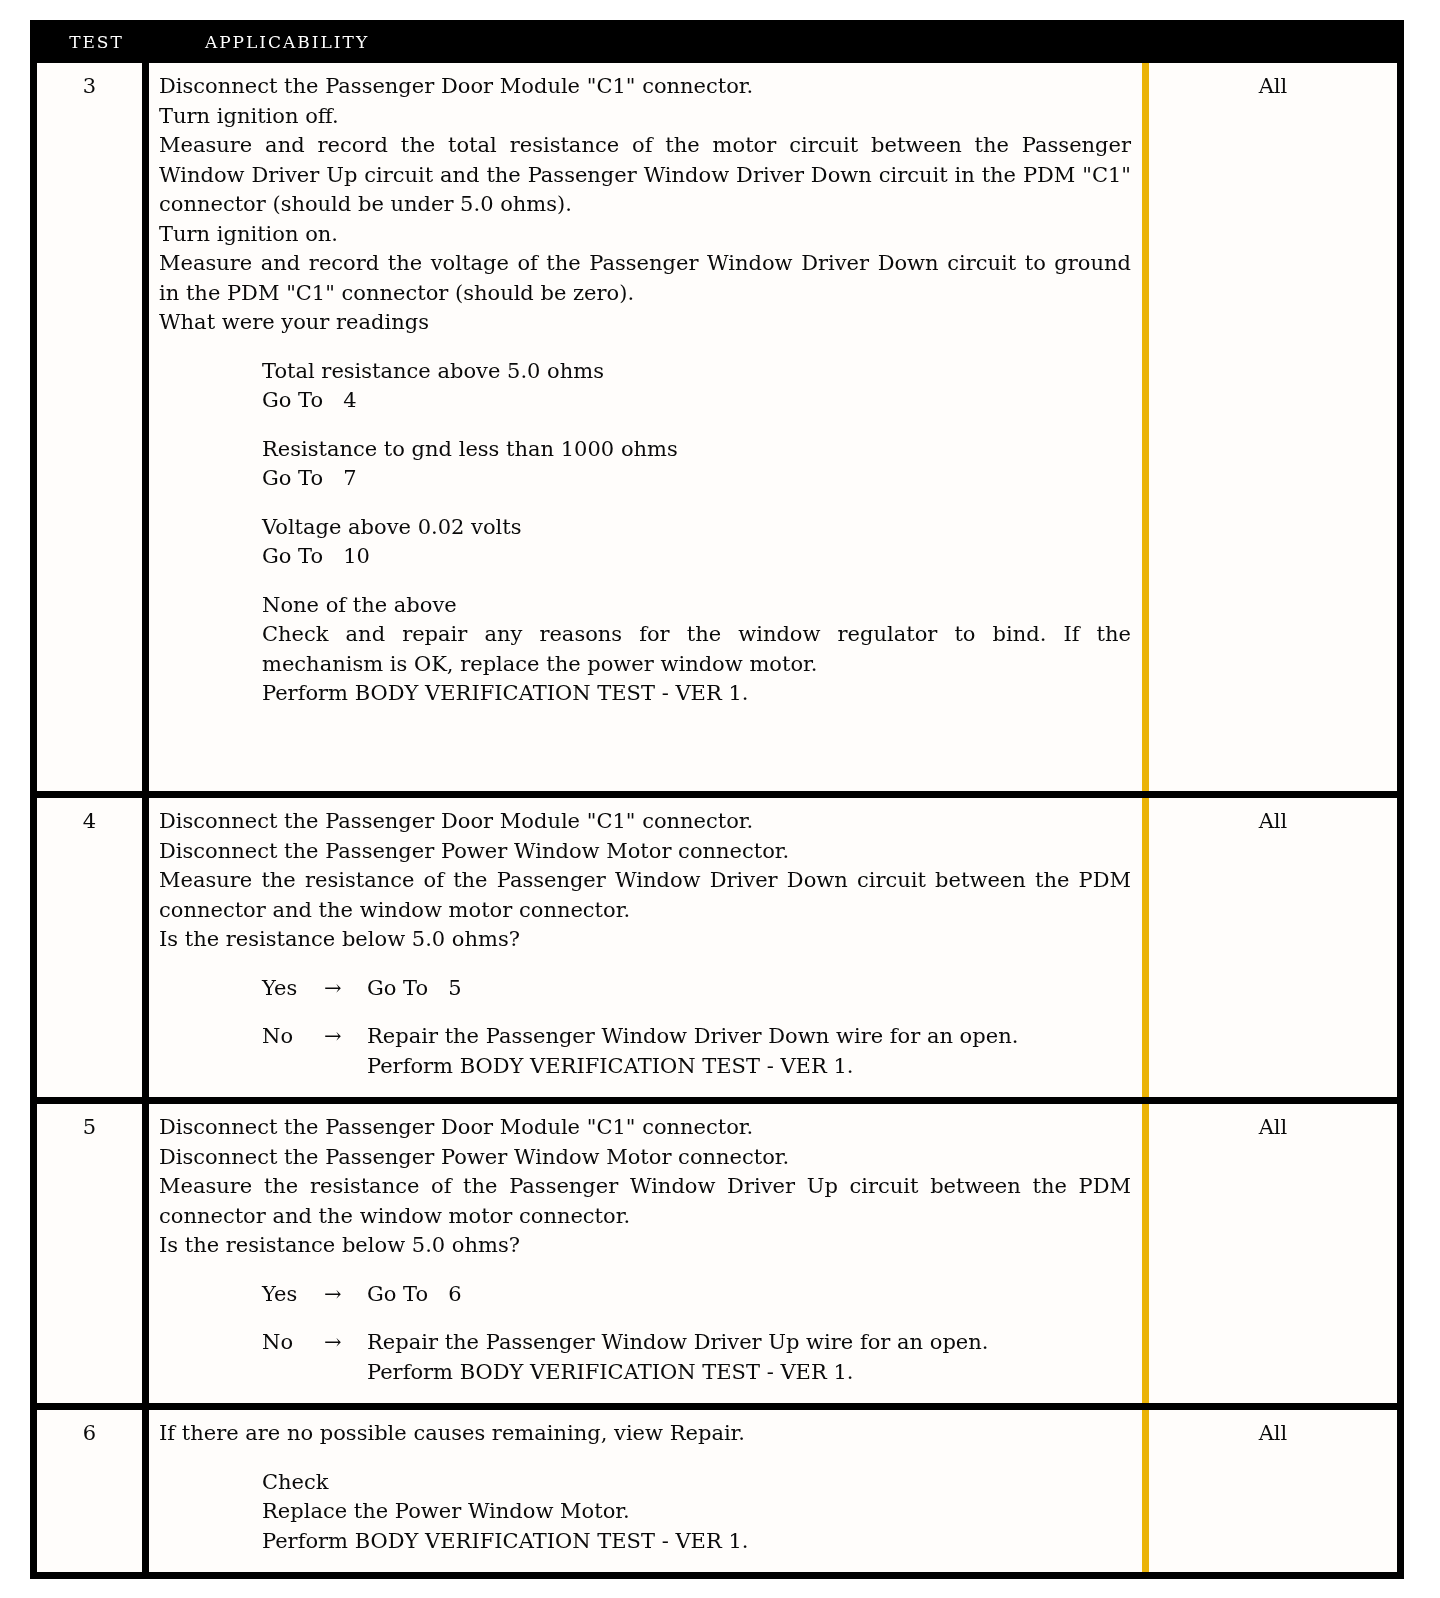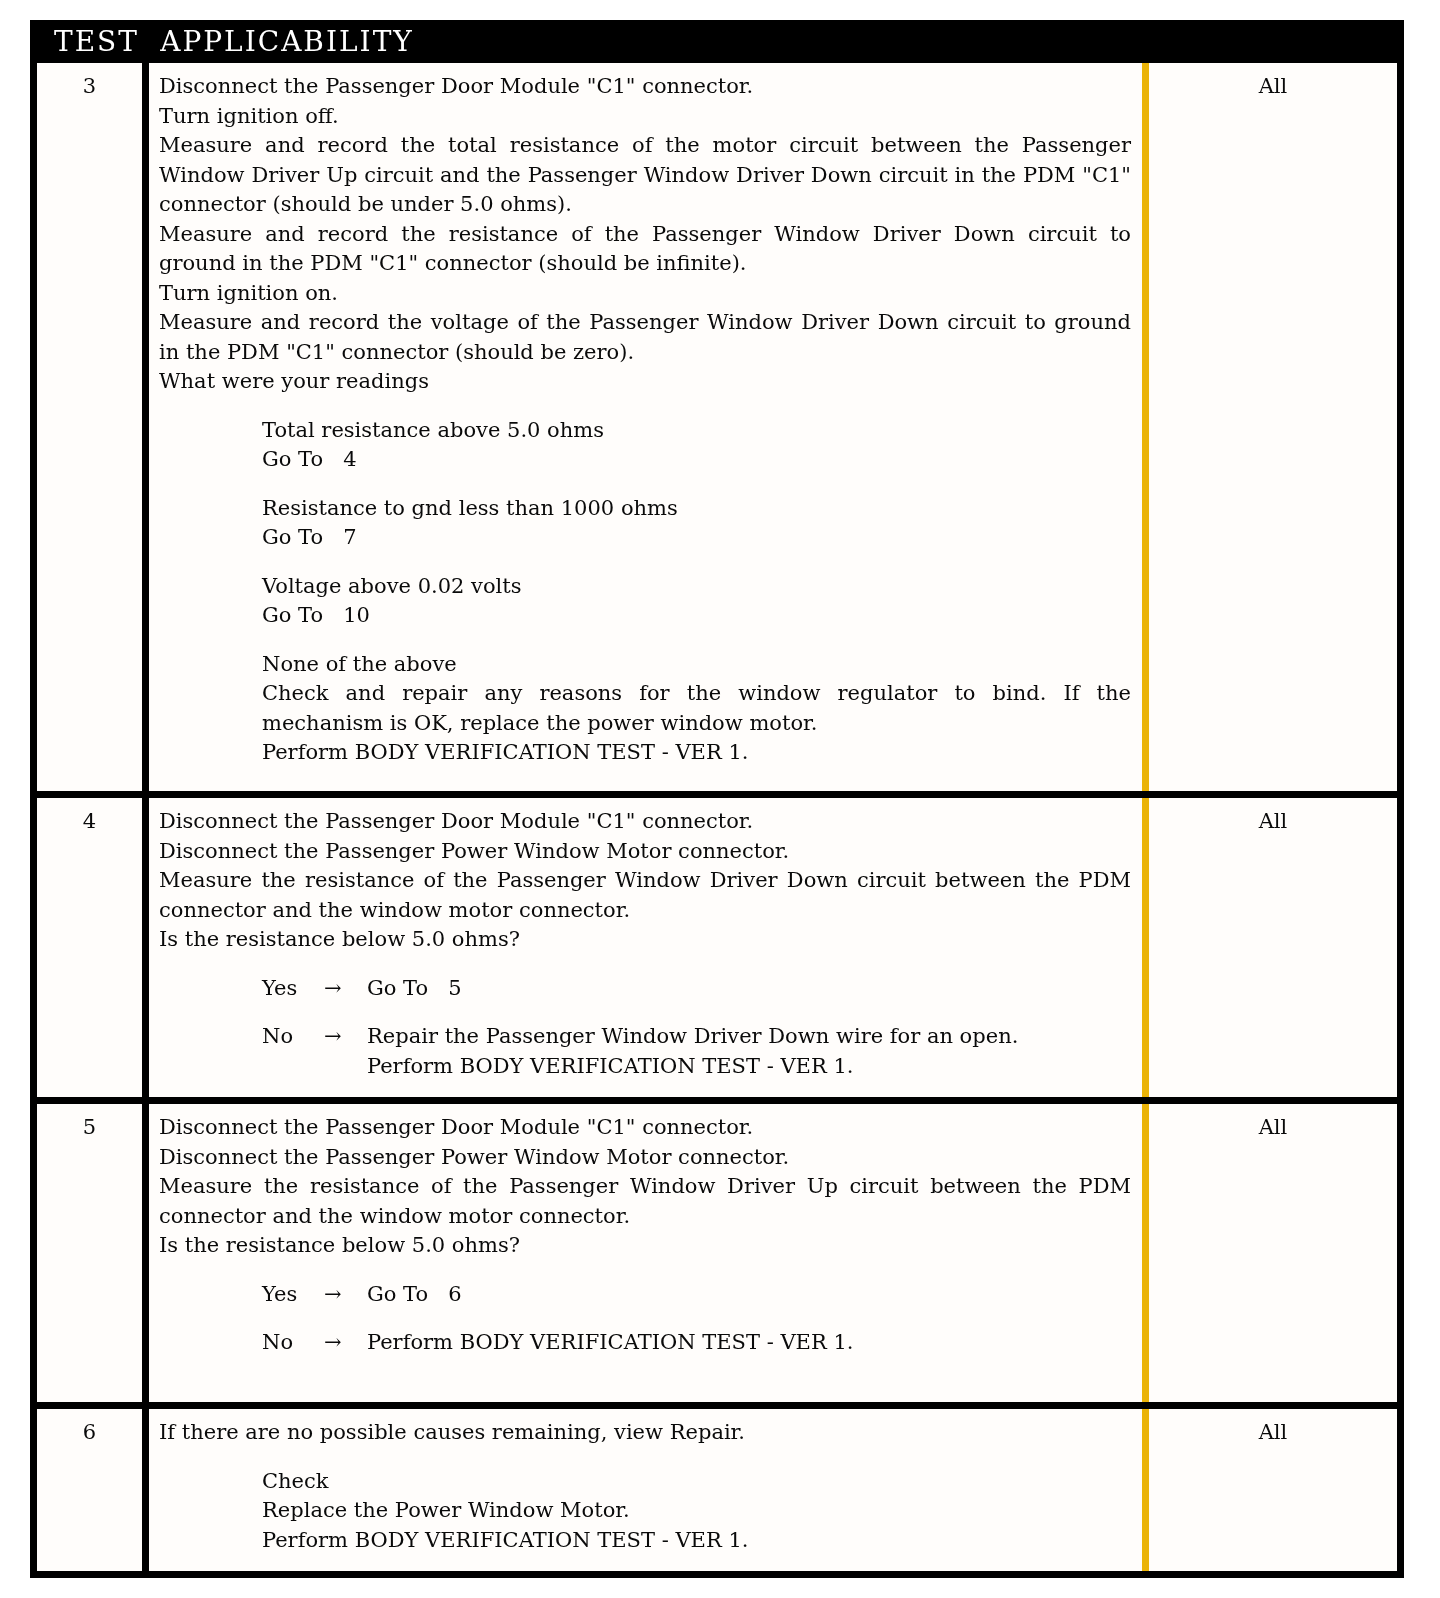--- a/index.html
+++ b/index.html
@@ -18,21 +18,21 @@
     background: #fffdfb;
   }
 
   
   .header-row {
     display: flex;
     align-items: center;
     background: #000;
     color: #fff;
     height: 43px;
-    font-size: 28px;
+    font-size: 17px;
     letter-spacing: 2px;
   }
   .h-test  { width: 119px; text-align: center; }
   .h-action{ flex: 1; text-align: center; }
   .h-appl  { width: 262px; text-align: center; }
 
   
   .body-row { display: flex; align-items: stretch; }
   .body-row + .body-row { border-top: 7px solid #000; }
   .r0 { min-height: 728px; }
@@ -85,21 +85,20 @@
     </div>
     <div id="rows">
         <div class="body-row r0">
           <div class="cell-test">
             <div>3</div>
           </div>
           <div class="cell-action">
             <div class="para-line">Disconnect the Passenger Door Module "C1" connector.</div>
             <div class="para-line">Turn ignition off.</div>
             <div class="para-line">Measure and record the total resistance of the motor circuit between the Passenger Window Driver Up circuit and the Passenger Window Driver Down circuit in the PDM "C1" connector (should be under 5.0 ohms).</div>
-            <div class="para-line">Measure and record the resistance of the Passenger Window Driver Down circuit to ground in the PDM "C1" connector (should be infinite).</div>
             <div class="para-line">Turn ignition on.</div>
             <div class="para-line">Measure and record the voltage of the Passenger Window Driver Down circuit to ground in the PDM "C1" connector (should be zero).</div>
             <div class="para-line">What were your readings</div>
             <div class="opt-block">
               <div class="opt-label">Total resistance above 5.0 ohms</div>
               <div class="opt-result goto">Go To   4</div>
             </div>
             <div class="opt-block">
               <div class="opt-label">Resistance to gnd less than 1000 ohms</div>
               <div class="opt-result goto">Go To   7</div>
@@ -160,20 +159,21 @@
               <span class="yn-label">Yes</span>
               <span class="yn-arrow">→</span>
               <div class="yn-content">
                 <div class="goto">Go To   6</div>
               </div>
             </div>
             <div class="yn-block">
               <span class="yn-label">No</span>
               <span class="yn-arrow">→</span>
               <div class="yn-content">
+                <div>Repair the Passenger Window Driver Up wire for an open.</div>
                 <div>Perform BODY VERIFICATION TEST - VER 1.</div>
               </div>
             </div>
           </div>
           <div class="cell-appl">
             <div>All</div>
           </div>
         </div>
         <div class="body-row r3">
           <div class="cell-test">

